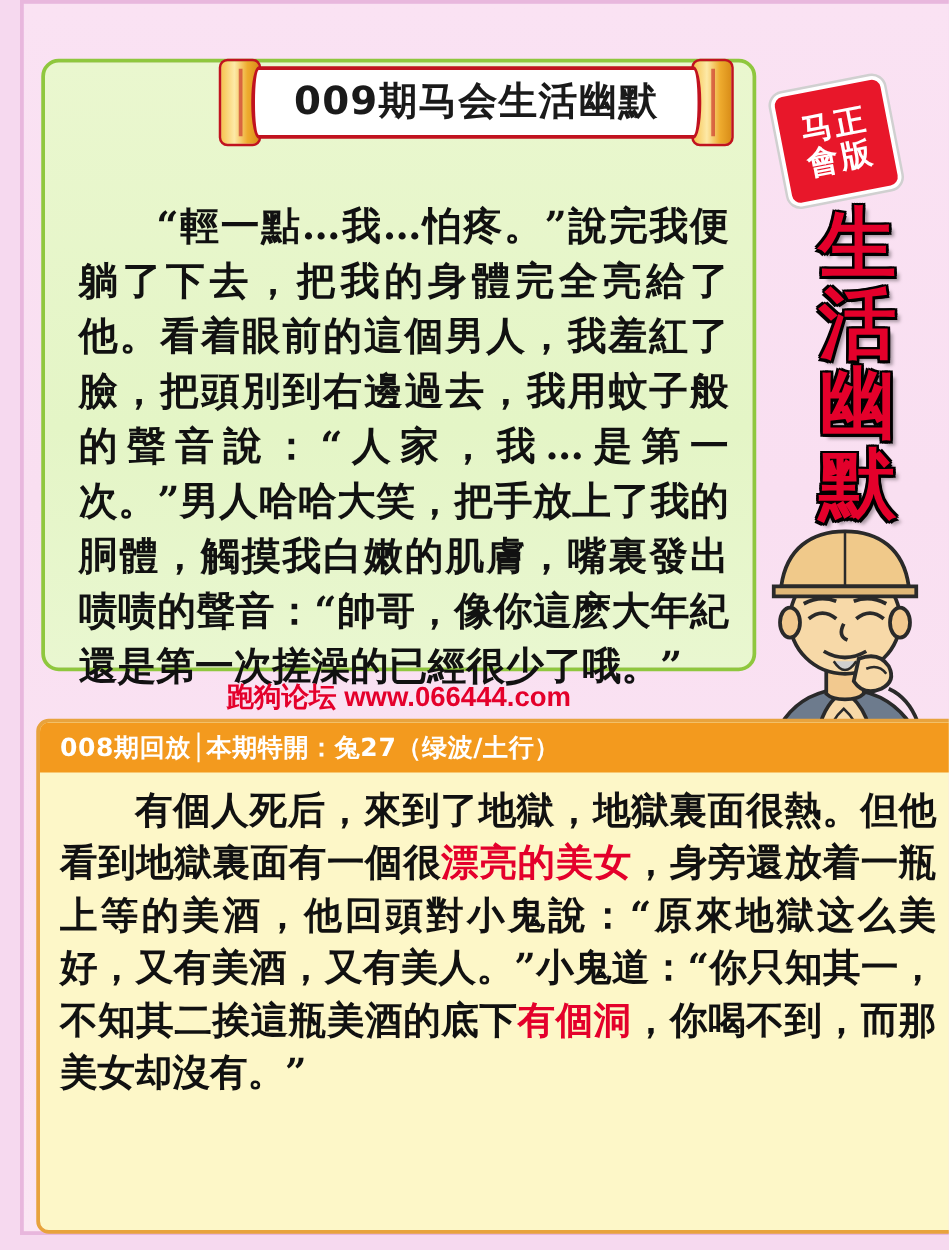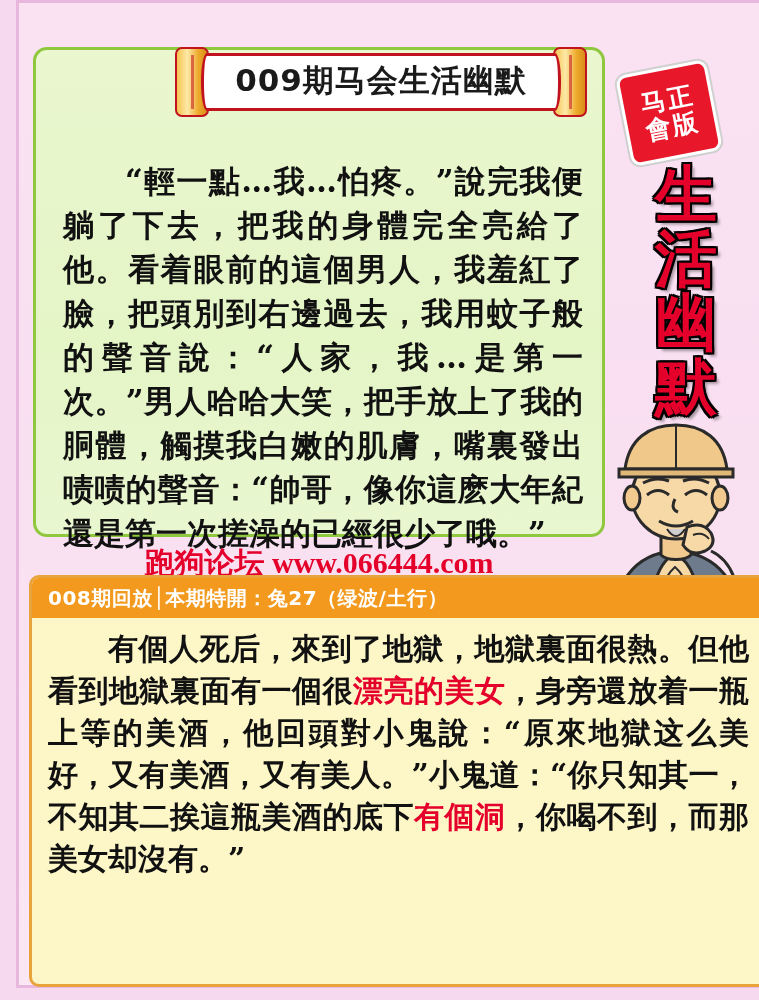--- a/index.html
+++ b/index.html
@@ -159,22 +159,22 @@
     text-indent: 2em;
   }
 
   
   .url-line {
     position: absolute;
     left: 0;
     top: 540px;
     width: 600px;
     text-align: center;
-    font-family: Liberation Serif, serif;
-    font-size: 30px;
+    font-family: Liberation Sans, sans-serif;
+    font-size: 22px;
     font-weight: bold;
     color: #e4002b;
   }
 
   
   .yellow-panel {
     position: absolute;
     left: 10px;
     top: 572px;
     width: 739px;

